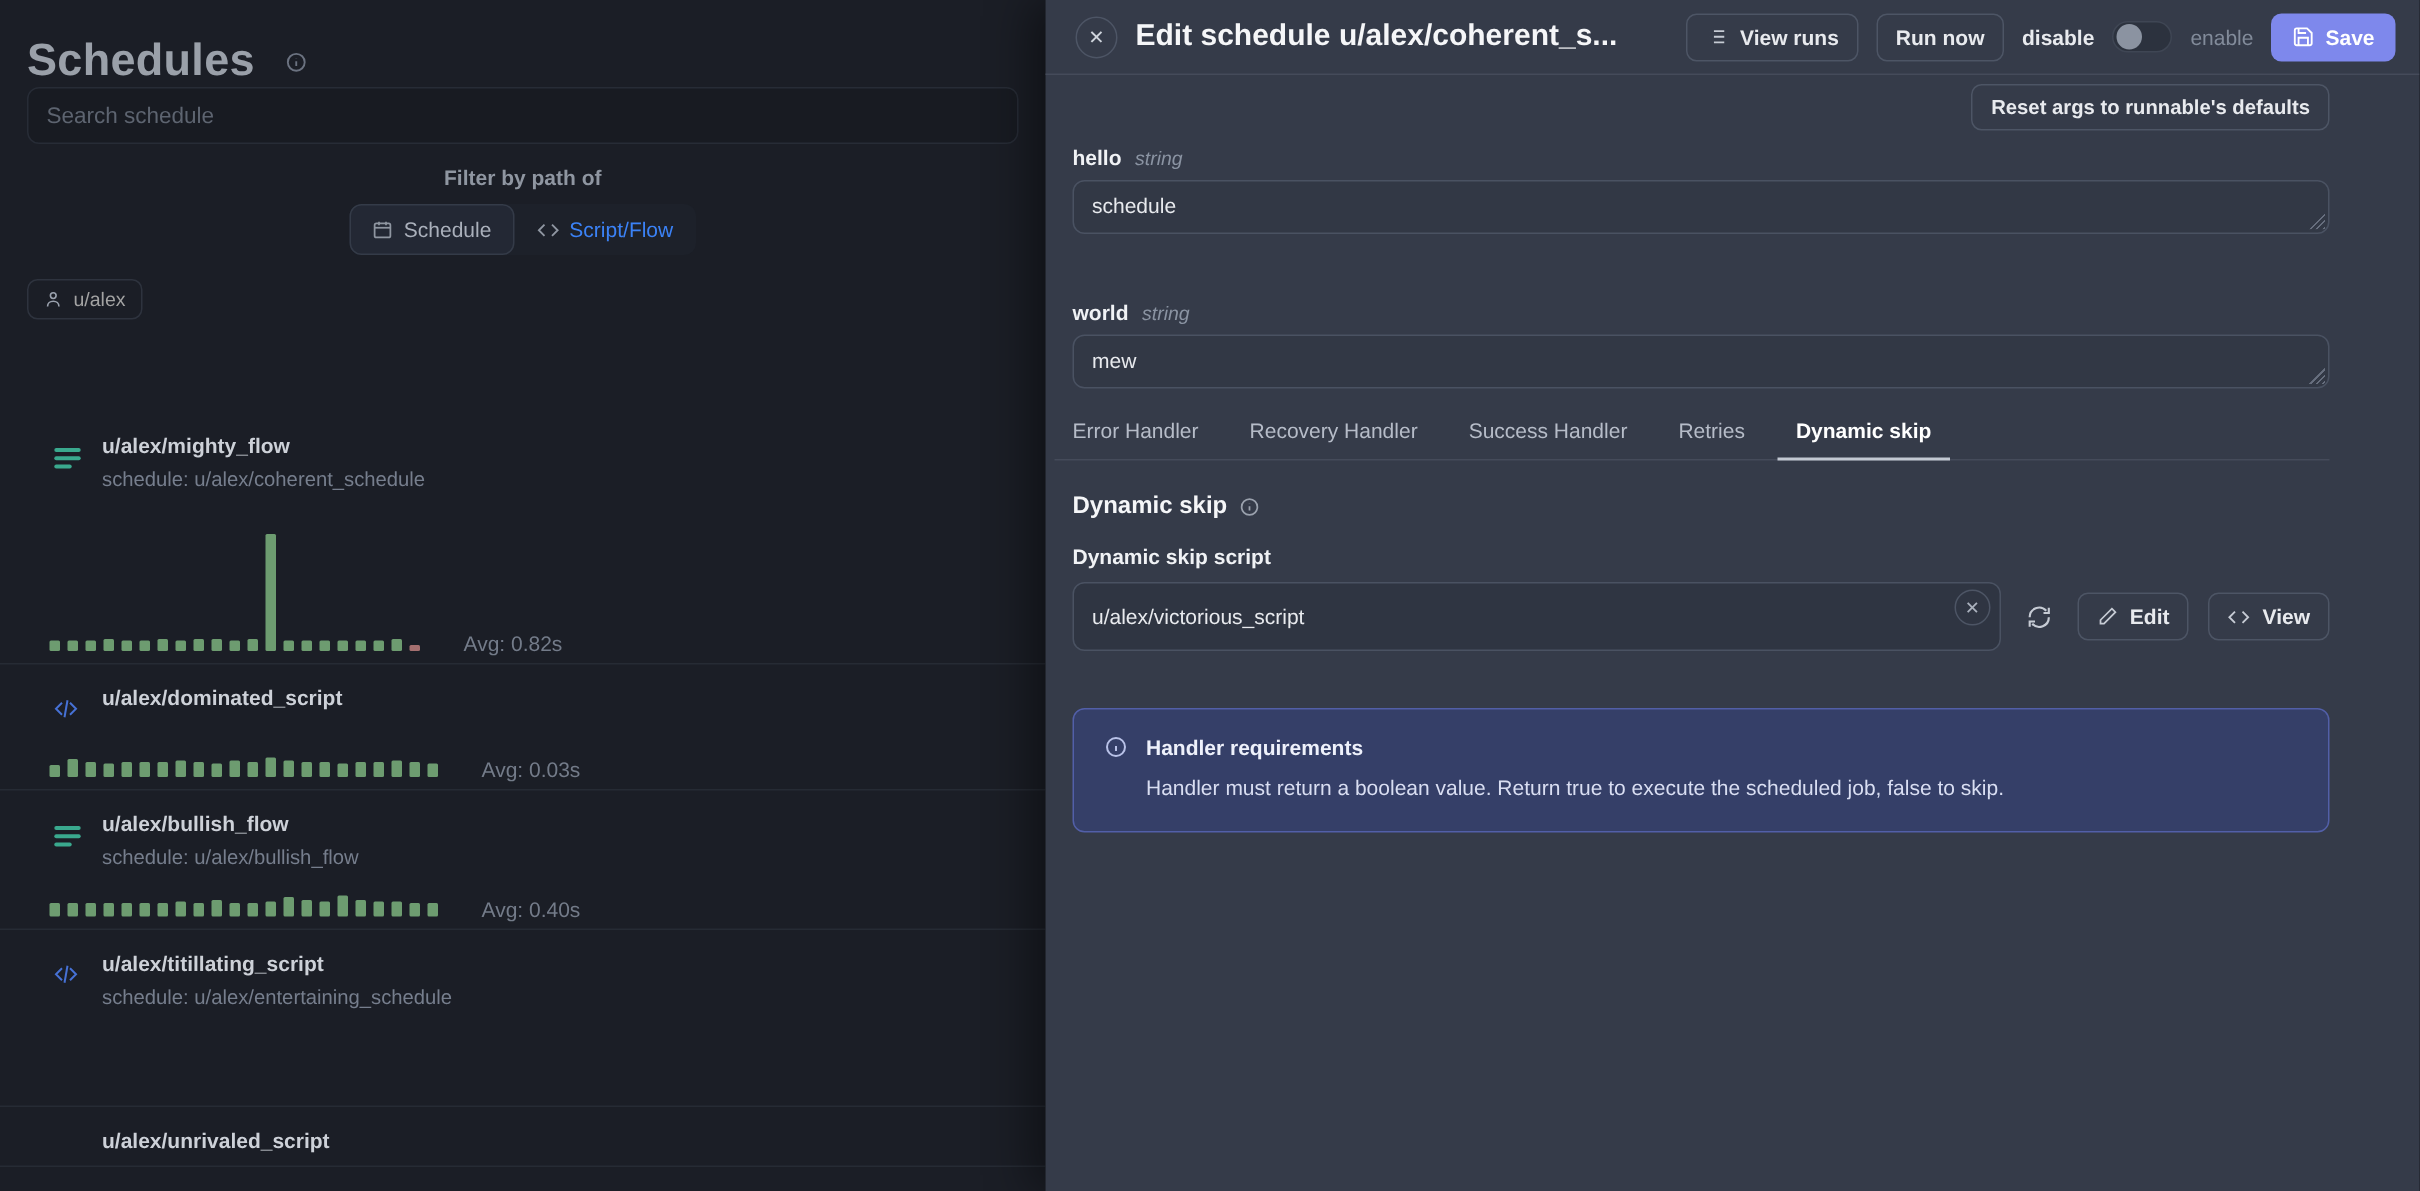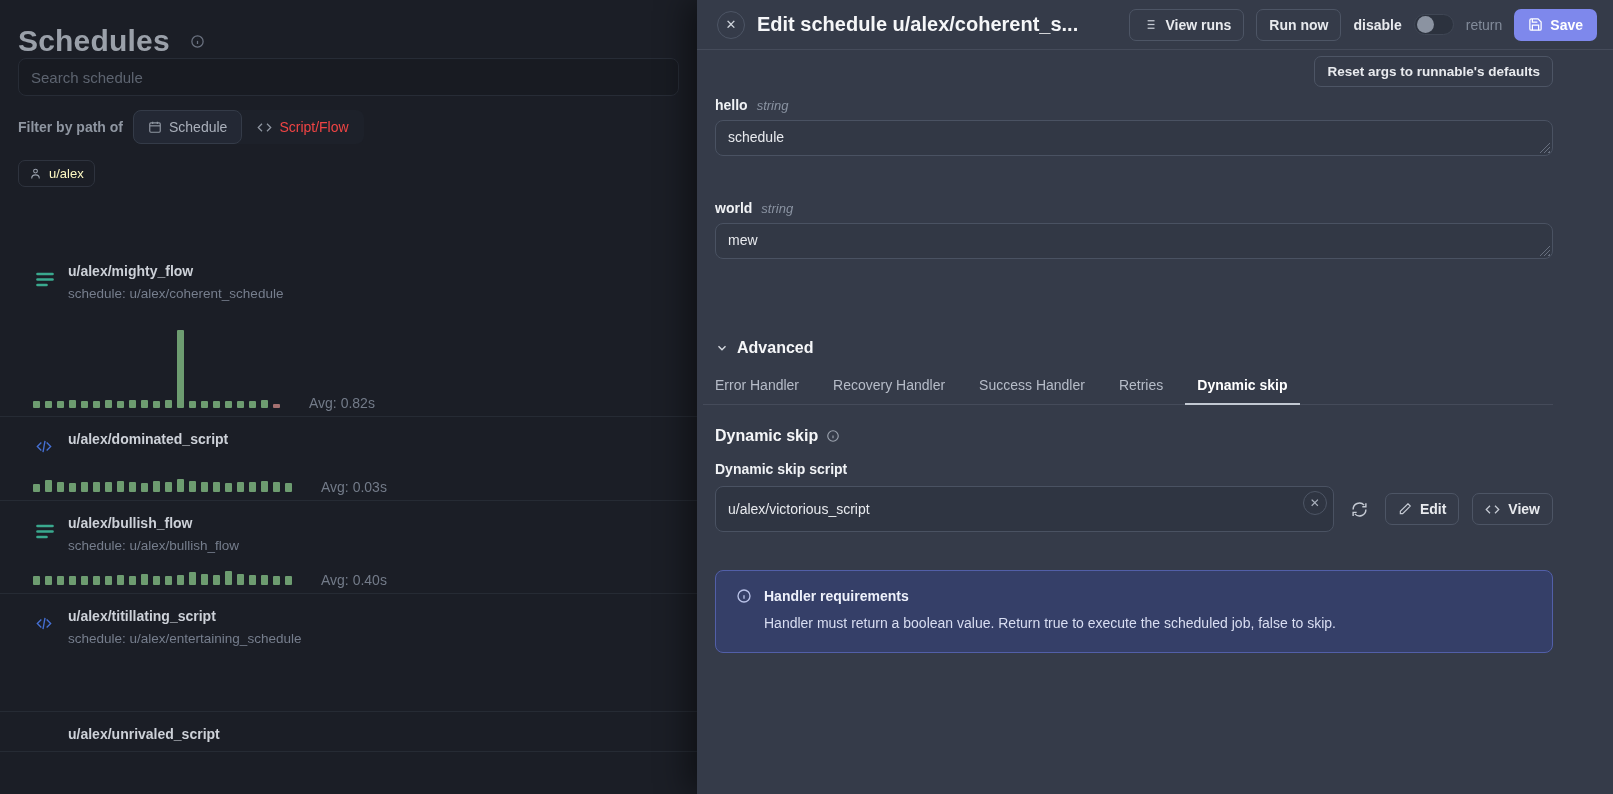--- a/index.html
+++ b/index.html
@@ -9,28 +9,28 @@
 
   
   .left-panel { position:absolute; top:0; left:0; bottom:0; width:697px; background:#1b1e26; overflow:hidden; }
   .lp-pad { padding:0 18px; }
   .page-title-row { display:flex; align-items:center; gap:20px; padding-top:24px; }
   .page-title { font-size:30px; font-weight:700; color:#9aa0a9; letter-spacing:.2px; }
   .title-info { color:#6b7280; }
   .search-input { width:100%; height:38px; background:#181b22; border:1px solid #272c36;
     border-radius:8px; color:#c7ccd4; font-size:15px; padding:0 12px; outline:none; font-family:inherit; }
   .search-input::placeholder { color:#5d6470; }
-  .filter-row { margin-top:14px; display:flex; align-items:center; gap:10px; }
+  .filter-row { margin-top:14px; display:flex; align-items:center; gap:10px;flex-direction:column; }
   .filter-label { font-size:14px; font-weight:700; color:#8f96a1; }
   .seg-group { display:flex; align-items:center; background:#1d212a; border-radius:8px; }
   .seg-btn { display:flex; align-items:center; gap:7px; font-size:14px; font-family:inherit; cursor:pointer;
-    padding:8px 14px; border-radius:8px; background:transparent; border:1px solid transparent; color:#ef4444; }
+    padding:8px 14px; border-radius:8px; background:transparent; border:1px solid transparent; color:#3b82f6; }
   .seg-btn.selected { background:#232834; border-color:#343b48; color:#aab0bb; }
   .owner-chip { margin-top:16px; display:inline-flex; align-items:center; gap:7px; border:1px solid #2e333e;
-    border-radius:7px; padding:5px 10px; font-size:13px; color:#fef9c3; background:transparent; cursor:pointer; font-family:inherit; }
+    border-radius:7px; padding:5px 10px; font-size:13px; color:#a3a3a3; background:transparent; cursor:pointer; font-family:inherit; }
 
   .sched-list { margin-top:62px; }
   .sched-item { position:relative; border-bottom:1px solid #262b34; padding:8px 18px 0 68px; cursor:pointer; }
   .s-icon { position:absolute; left:36px; top:22px; }
   .s-title { font-size:14px; font-weight:700; color:#cdd1d8; padding-top:6px; }
   .s-sub { font-size:13.5px; color:#767e8d; margin-top:7px; }
   .s-chart { position:absolute; left:33px; bottom:8px; display:flex; align-items:flex-end; gap:5px; }
   .bar { width:7px; background:#6d9c70; border-radius:1px; flex:none; }
   .s-avg { font-size:14px; color:#737b89; margin-left:24px; align-self:flex-end; transform:translateY(3px); white-space:nowrap; }
 
@@ -289,21 +289,21 @@
         </span>
         <span>View runs</span>
       </button>
       <button class="ghost-btn">
         <span>Run now</span>
       </button>
       <span class="tgl-label-on">disable</span>
       <div class="toggle">
           <div class="knob"></div>
         </div>
-      <span class="tgl-label-off">return</span>
+      <span class="tgl-label-off">enable</span>
       <button class="save-btn">
         <span>
           <svg width="15" height="15" viewBox="0 0 24 24" fill="none" stroke="#ffffff" stroke-width="2">
             <path d="M19 21H5a2 2 0 0 1-2-2V5a2 2 0 0 1 2-2h11l5 5v11a2 2 0 0 1-2 2z"></path>
             <path d="M17 21v-8H7v8"></path>
               <path d="M7 3v5h8"></path>
           </svg>
         </span>
         <span>Save</span>
       </button>
@@ -326,28 +326,20 @@
 
     <div class="field-label-row world-gap">
       <span class="field-name">world</span>
       <span class="field-type">string</span>
     </div>
     <div class="ta-wrap">
       <textarea class="arg-textarea" style="">mew</textarea>
       <div class="grip"></div>
     </div>
 
-    <div class="advanced-row">
-      <span>
-        <svg width="14" height="14" viewBox="0 0 24 24" fill="none" stroke="#d6dae1" stroke-width="2.4">
-            <path d="m6 9 6 6 6-6"></path>
-          </svg>
-      </span>
-      <span class="advanced-title">Advanced</span>
-    </div>
 
     <div class="tabs">
         <button class="tab">Error Handler</button>
         <button class="tab">Recovery Handler</button>
         <button class="tab">Success Handler</button>
         <button class="tab">Retries</button>
         <button class="tab active">Dynamic skip</button>
       </div>
 
     <div class="ds-heading-row">

